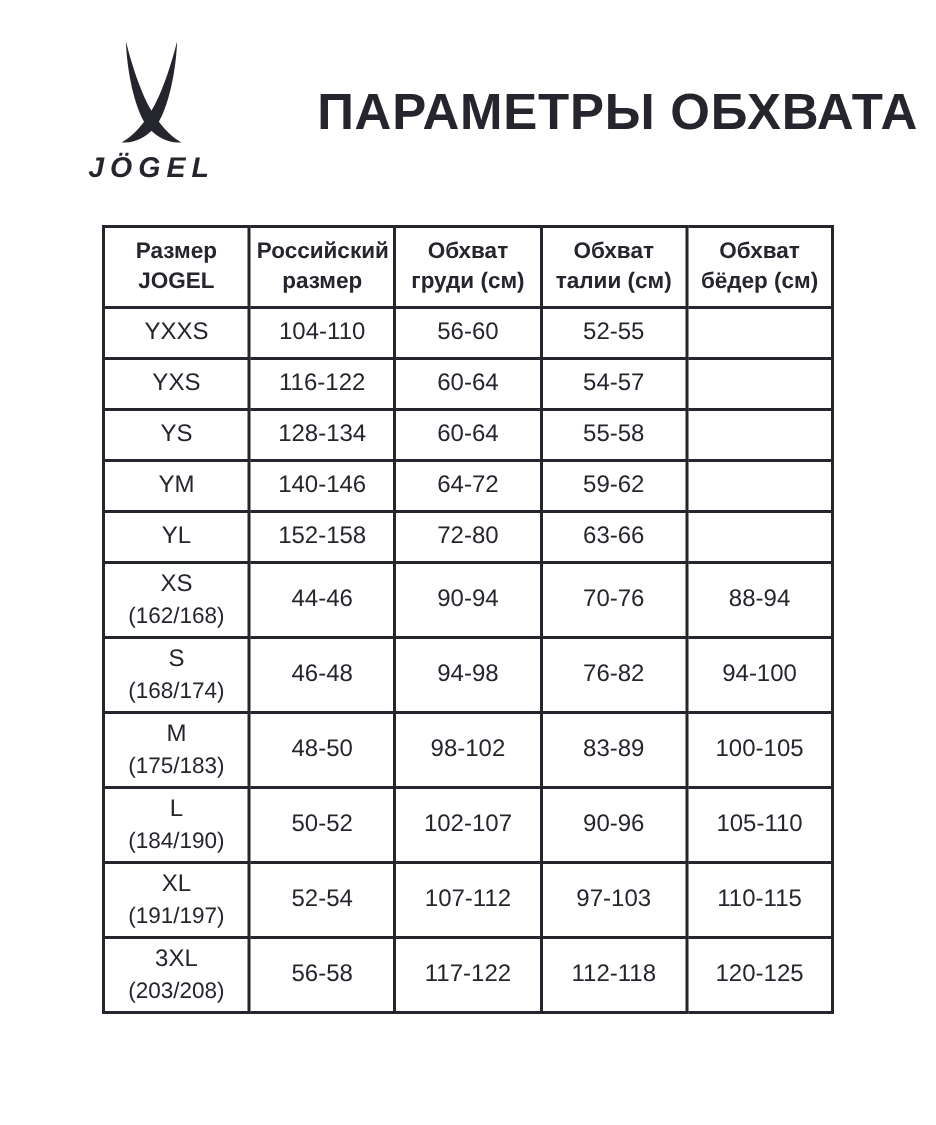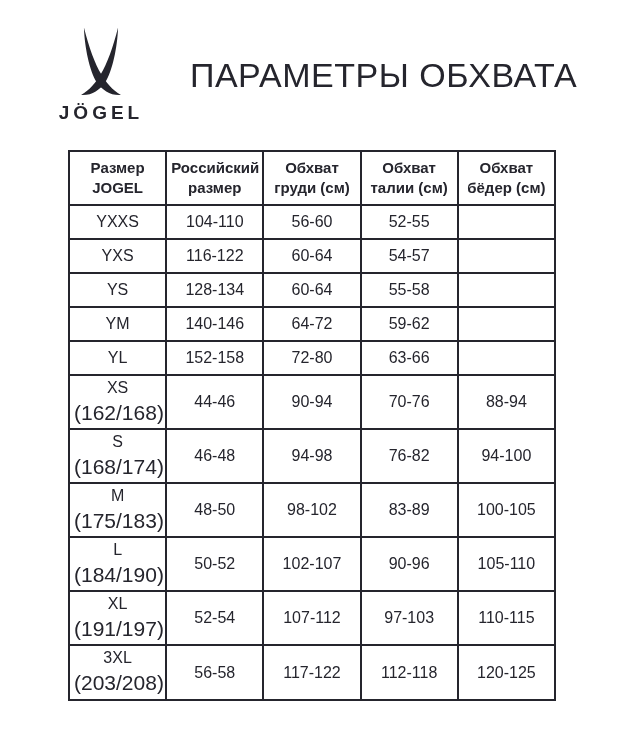--- a/index.html
+++ b/index.html
@@ -25,28 +25,29 @@
     align-items:center;
     justify-content:center;
   }
   .brand svg{display:block;}
   .wordmark{
     margin-top:2px;
     font-size:19px;
     font-weight:700;
     letter-spacing:4px;
     color:#25252d;
+    font-style:italic;
   }
   .title{
     flex:1;
     margin:0;
-    text-align:left;
+    text-align:right;
     font-size:34px;
     line-height:42px;
-    font-weight:400;
+    font-weight:700;
     letter-spacing:0.5px;
     color:#25252d;
   }
 
   
   table.size-table{
     border-collapse:collapse;
     width:488px;
     table-layout:fixed;
     margin:0 auto;
@@ -60,21 +61,21 @@
   }
   .size-table th{
     height:48px;
     font-size:15px;
     font-weight:700;
     line-height:1.35;
   }
   .size-table tr.youth td{height:28px;font-size:16px;text-align:center;}
   .size-table tr.adult td{height:44px;font-size:16px;}
   .sz{font-size:16px;line-height:1.3;}
-  .sub{font-size:21px;line-height:1.3;}
+  .sub{font-size:15px;line-height:1.3;}
   .sub:empty{display:none;}
 </style>
 </head>
 <body>
 
 <div class="page">
 
   <header class="header">
     <div class="brand">
       <svg width="74" height="74" viewBox="0 0 100 104" aria-hidden="true">

